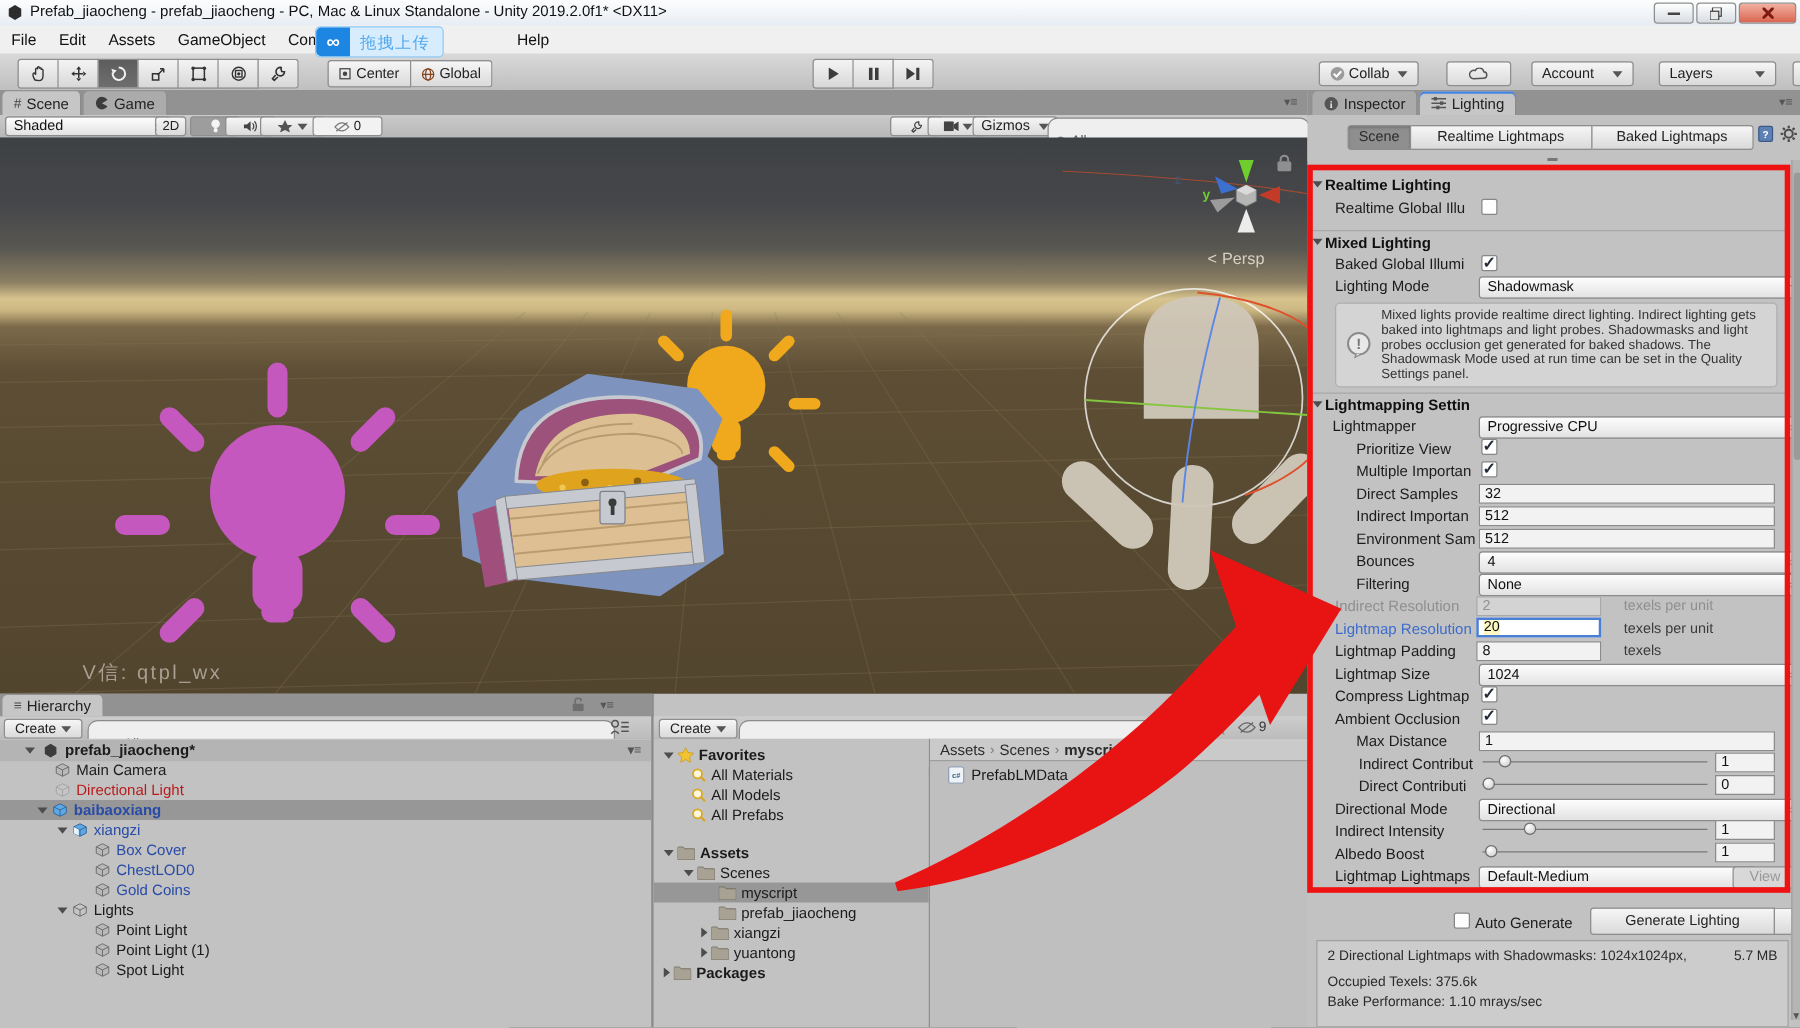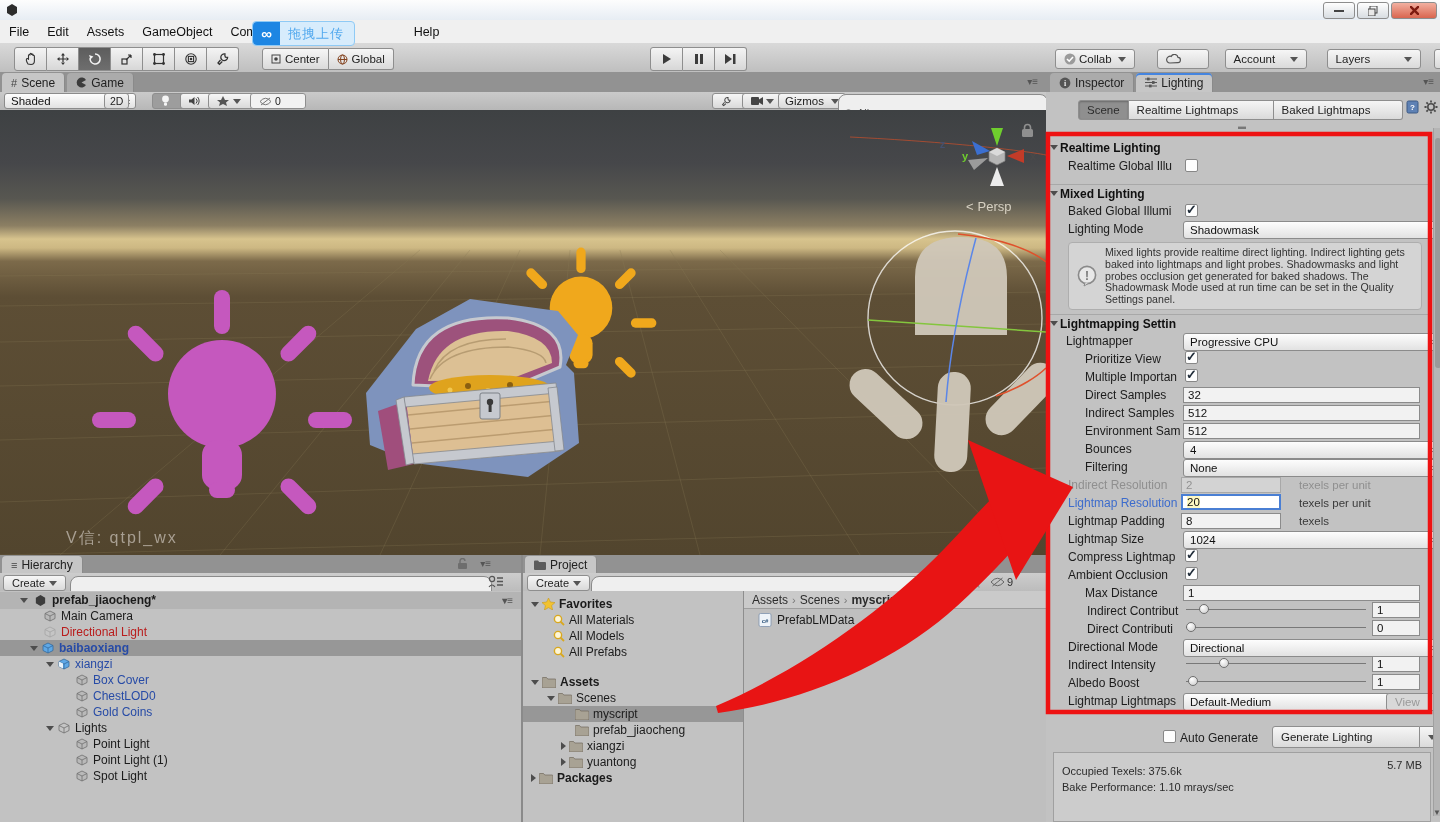--- a/index.html
+++ b/index.html
@@ -22,21 +22,21 @@
   #upload-logo{width:27px;height:23px;background:#1d86e3;border-radius:4px 0 0 4px;display:flex;align-items:center;
                justify-content:center;color:#fff;font-size:15px;font-weight:bold}
   #upload-text{color:#53a9ee;font-size:13px;margin-left:8px;letter-spacing:1px}
   #toolbar{left:0;top:43px;width:1440px;height:29px;background:linear-gradient(#d9d9d9,#bfbfbf);border-bottom:1px solid #8e8e8e}
   .toolbtn{width:31px;height:22px;border:1px solid #8e8e8e;border-left:none;background:linear-gradient(#f4f4f4,#d7d7d7);
            display:flex;align-items:center;justify-content:center}
   .toolbtn.first{border-left:1px solid #8e8e8e;border-radius:3px 0 0 3px}
   .toolbtn.last{border-radius:0 3px 3px 0}
   .toolbtn.pressed{background:linear-gradient(#5d5d5d,#6e6e6e)}
   .pillbtn{height:20px;border:1px solid #8e8e8e;background:linear-gradient(#f6f6f6,#dadada);border-radius:3px;
-           display:flex;align-items:center;justify-content:flex-start;font-size:11.5px;color:#222;padding:0 8px}
+           display:flex;align-items:center;justify-content:center;font-size:11.5px;color:#222;padding:0 8px}
   .ddarrow{width:0;height:0;border-left:4px solid transparent;border-right:4px solid transparent;border-top:5px solid #555;margin-left:6px}
   
   .tabstrip{background:#929292;border-bottom:1px solid #848484}
   .tab{height:19px;display:flex;align-items:center;padding:0 9px;font-size:12px;color:#222;
        background:#ababab;border-right:1px solid #8a8a8a;border-radius:4px 4px 0 0;margin-right:2px}
   .tab.active{background:#c6c6c6}
   .tab .ticon{margin-right:4px;color:#444;font-size:11px}
   
   .dd{position:relative;height:16px;background:linear-gradient(#fdfdfd,#e2e2e2);border:1px solid #8b8b8b;border-radius:3px;
       display:flex;align-items:center;padding:0 16px 0 6px;font-size:11.5px;color:#111;white-space:nowrap;overflow:hidden}
@@ -75,20 +75,21 @@
 <body>
 
 <div id="app">
 
   <div class="abs" id="titlebar">
     <span class="abs" style="left:5px;top:3px">
       <svg width="14" height="14" viewBox="0 0 14 14">
           <path d="M7 1 L12 4 L12 10 L7 13 L2 10 L2 4 Z M7 4 L9.8 5.6 L9.8 8.6 L7 10.2 L4.2 8.6 L4.2 5.6 Z" fill="#2d2d2d"></path>
         </svg>
     </span>
+    <span class="abs" style="left:24px;top:2px">Prefab_jiaocheng - prefab_jiaocheng - PC, Mac &amp; Linux Standalone - Unity 2019.2.0f1* &lt;DX11&gt;</span>
     <div class="abs flex" style="right:3px;top:2px">
       <div class="winbtn">
           <svg width="10" height="3">
             <rect y="1" width="10" height="2" fill="#444"></rect>
           </svg>
         </div>
       <div class="winbtn">
           <svg width="10" height="10">
             <rect x="2" y="0" width="7" height="7" fill="none" stroke="#444"></rect>
             <rect x="0" y="3" width="7" height="7" fill="#e8e8e8" stroke="#444"></rect>
@@ -240,21 +241,21 @@
         <span>Game</span>
       </div>
     </div>
     <div class="abs" style="right:8px;top:4px;color:#555;font-size:10px">▾≡</div>
   </div>
 
   <div class="abs" style="left:0;top:92px;width:1046px;height:18px;background:linear-gradient(#cacaca,#b7b7b7);border-bottom:1px solid #8e8e8e">
     <div class="dd" style="position:absolute;left:4px;top:1px;width:108px;height:14px">
         <span>Shaded</span>
       </div>
-    <div class="pillbtn" style="position:absolute;left:104px;top:1px;height:14px;font-size:10.5px;padding:0 5px">
+    <div class="pillbtn" style="position:absolute;left:124px;top:1px;height:14px;font-size:10.5px;padding:0 5px">
         <span>2D</span>
       </div>
     <div class="pillbtn pressed" style="position:absolute;left:152px;top:1px;height:14px;width:22px;background:#9d9d9d">
       <svg width="9" height="12" viewBox="0 0 9 12">
           <circle cx="4.5" cy="4" r="3.4" fill="#f5f5f5"></circle>
           <rect x="3" y="7.4" width="3" height="3.4" rx="1.2" fill="#f5f5f5"></rect>
         </svg>
     </div>
     <div class="pillbtn" style="position:absolute;left:180px;top:1px;height:14px;width:22px">
       <svg width="11" height="10" viewBox="0 0 11 10">
@@ -538,30 +539,20 @@
     <div class="trow" style="left:76px;top:177px">
       <svg width="12" height="12" style="margin-right:5px" viewBox="0 0 12 12">
           <path d="M6 1 L11 3.5 L11 8.5 L6 11 L1 8.5 L1 3.5 Z" fill="#b9b9b9" stroke="#6f6f6f" stroke-width="0.8"></path>
           <path d="M1 3.5 L6 6 L11 3.5 M6 6 L6 11" stroke="#6f6f6f" stroke-width="0.8" fill="none"></path>
         </svg>
       <span>Spot Light</span>
     </div>
   </div>
 
   <div class="abs" style="left:521px;top:555px;width:2px;height:267px;background:#8a8a8a"></div>
-  <div class="abs tabstrip" style="left:523px;top:555px;width:523px;height:18px">
-    <div class="abs flex" style="left:2px;top:1px">
-      <div class="tab active" style="height:17px">
-        <svg class="ticon" width="12" height="10" viewBox="0 0 12 10">
-            <path d="M0 1.5 Q0 0.5 1 0.5 H4 L5.2 2 H11 Q12 2 12 3 V9 Q12 10 11 10 H1 Q0 10 0 9 Z" fill="#5c5c5c"></path>
-          </svg>
-        <span>Project</span>
-      </div>
-    </div>
-  </div>
   <div class="abs" style="left:523px;top:573px;width:523px;height:18px;background:linear-gradient(#cdcdcd,#bcbcbc);border-bottom:1px solid #979797">
     <div class="pillbtn" style="position:absolute;left:4px;top:2px;height:14px;font-size:11px">
       <span>Create</span>
         <span class="ddarrow" style="margin-left:4px"></span>
     </div>
     <div class="searchpill" style="position:absolute;left:68px;top:2.5px;width:348px">
       <svg width="9" height="9" viewBox="0 0 9 9">
           <circle cx="3.5" cy="3.5" r="2.8" fill="none" stroke="#777"></circle>
           <path d="M5.7 5.7 L8.5 8.5" stroke="#777"></path>
         </svg>
@@ -770,21 +761,21 @@
     <span class="cb on" style="position:absolute;left:139px;top:259px"></span>
 
     <div class="llabel" style="left:39px;top:278px;width:98px">Multiple Importan</div>
     <span class="cb on" style="position:absolute;left:139px;top:277px"></span>
 
     <div class="llabel" style="left:39px;top:296px;width:96px">Direct Samples</div>
     <div class="fld" style="position:absolute;left:137px;top:295px;width:237px">
         <span>32</span>
       </div>
 
-    <div class="llabel" style="left:39px;top:314px;width:96px">Indirect Samples</div>
+    <div class="llabel" style="left:39px;top:314px;width:96px">Indirect Importan</div>
     <div class="fld" style="position:absolute;left:137px;top:313px;width:237px">
         <span>512</span>
       </div>
 
     <div class="llabel" style="left:39px;top:332px;width:96px">Environment Sam</div>
     <div class="fld" style="position:absolute;left:137px;top:331px;width:237px">
         <span>512</span>
       </div>
 
     <div class="llabel" style="left:39px;top:350px;width:96px">Bounces</div>
@@ -886,20 +877,21 @@
       <div class="pillbtn" style="height:20px;width:130px;border-radius:3px 0 0 3px">
           <span>Generate Lighting</span>
         </div>
       <div class="pillbtn" style="height:20px;width:18px;border-radius:0 3px 3px 0;border-left:none">
           <span class="ddarrow" style="margin:0"></span>
         </div>
     </div>
 
     <div class="abs statsbox" style="left:7px;top:660px;width:378px;height:70px;padding:5px 8px;box-sizing:border-box">
       <span class="abs" style="right:8px;top:5px">5.7 MB</span>
+      <div style="width:320px">2 Directional Lightmaps with Shadowmasks: 1024x1024px,</div>
       <div style="margin-top:6px">Occupied Texels: 375.6k</div>
       <div style="margin-top:1px">Bake Performance: 1.10 mrays/sec</div>
     </div>
 
     <div class="abs" style="left:387px;top:36px;width:7px;height:688px;background:#b5b5b5;border-left:1px solid #a0a0a0">
       <div class="abs" style="left:0.5px;top:10px;width:6px;height:230px;background:#9a9a9a;border-radius:3px"></div>
     </div>
     <div class="abs" style="left:387px;top:716px;width:8px;height:10px;color:#555;font-size:8px">▼</div>
   </div>
 

